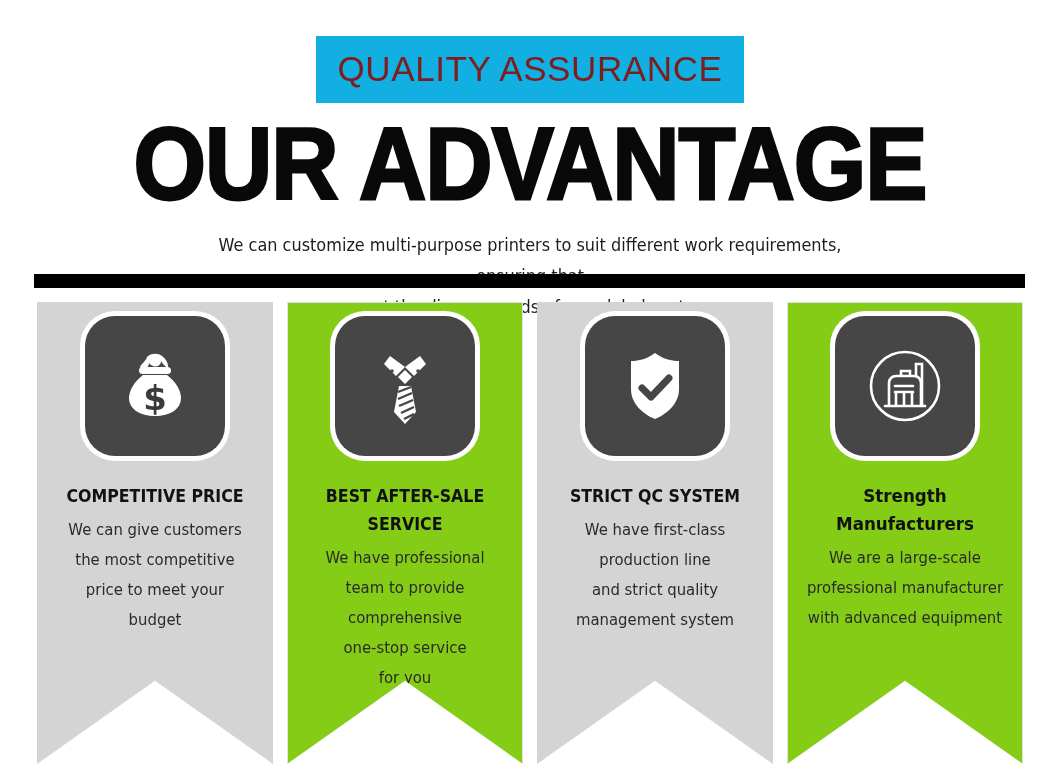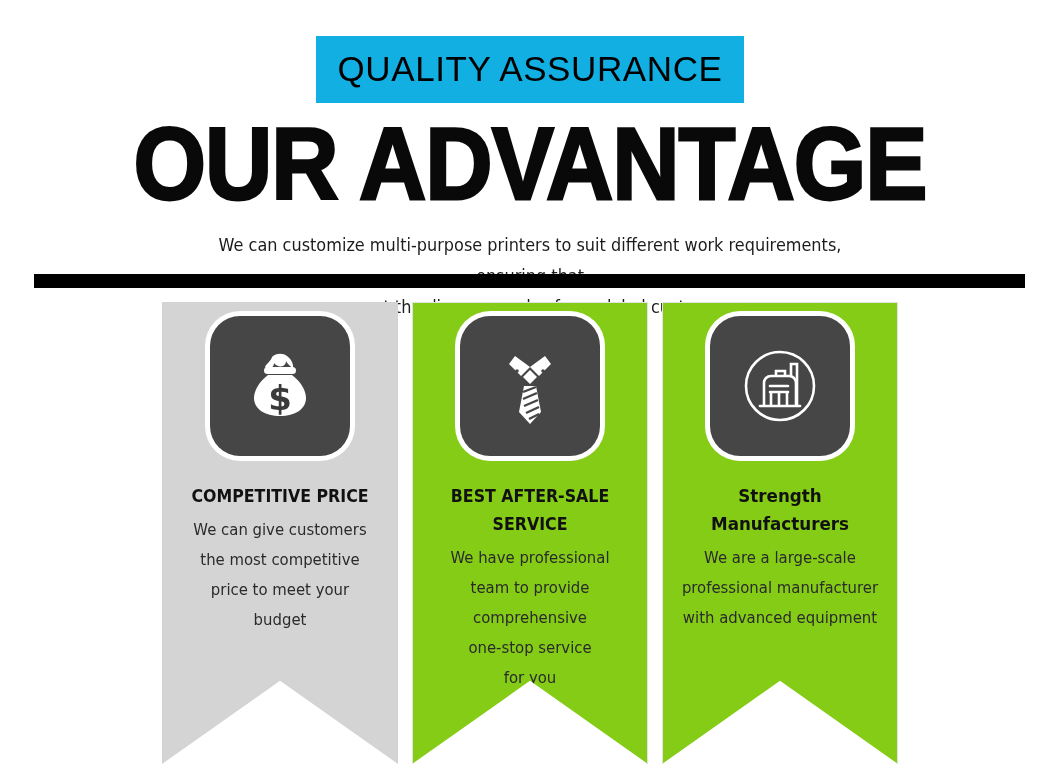--- a/index.html
+++ b/index.html
@@ -18,21 +18,21 @@
     width: 100%;
     padding-top: 36px;
     text-align: center;
   }
 
   .eyebrow-wrap { text-align: center; }
 
   .eyebrow {
     display: inline-block;
     background: #11AFE2;
-    color: #000000;
+    color: #7f1d1d;
     font-size: 35px;
     letter-spacing: 0.6px;
     line-height: 1;
     padding: 15px 22px 17px 22px;
     font-family: "Liberation Sans", sans-serif;
     font-weight: 400;
   }
 
   .big-title {
     font-family: "Liberation Sans Narrow", "Liberation Sans", sans-serif;
@@ -199,20 +199,37 @@
     <div class="card-title">BEST AFTER-SALE SERVICE</div>
     <div class="card-body">
       <span>We have professional</span>
       <span>team to provide</span>
       <span>comprehensive</span>
       <span>one-stop service</span>
       <span>for you</span>
     </div>
   </div>
 
+  <div class="card shade-dark">
+    <div class="icon-tile">
+      <span>
+        <svg width="84" height="84" viewBox="0 0 84 84" fill="none">
+          <path d="M42 9c-8 6-16 8-24 8v28c0 15 12 25 24 30 12-5 24-15 24-30V17c-8 0-16-2-24-8z" fill="#fff"></path>
+          <path d="M29 44l9 9 18-19" stroke="#464646" stroke-width="7" stroke-linecap="round" stroke-linejoin="round" fill="none"></path>
+        </svg>
+      </span>
+    </div>
+    <div class="card-title">STRICT QC SYSTEM</div>
+    <div class="card-body">
+      <span>We have first-class</span>
+      <span>production line</span>
+      <span>and strict quality</span>
+      <span>management system</span>
+    </div>
+  </div>
 
   <div class="card shade-light">
     <div class="icon-tile">
       <span>
         <svg width="84" height="84" viewBox="0 0 84 84" fill="none" stroke="#fff" stroke-width="2.6">
           <circle cx="42" cy="42" r="34"></circle>
           <path d="M22 62h40" stroke-linecap="round"></path>
           <path d="M26 62V39c0-4 3-7 7-7h18c4 0 7 3 7 7v23"></path>
           <path d="M38 32v-5h9v5"></path>
           <path d="M53 32V20h6v42"></path>

